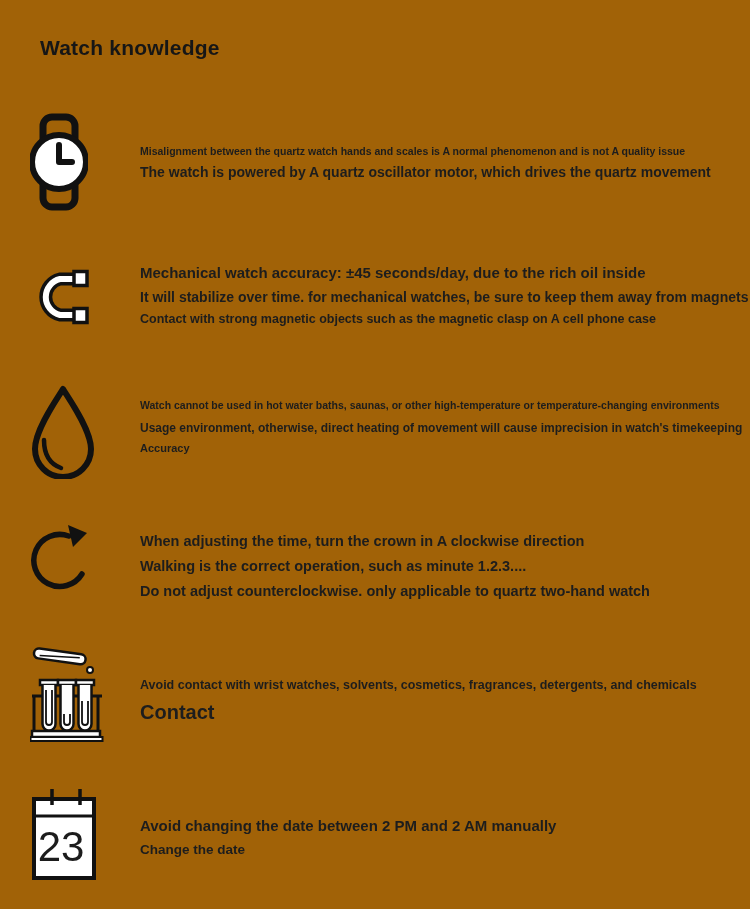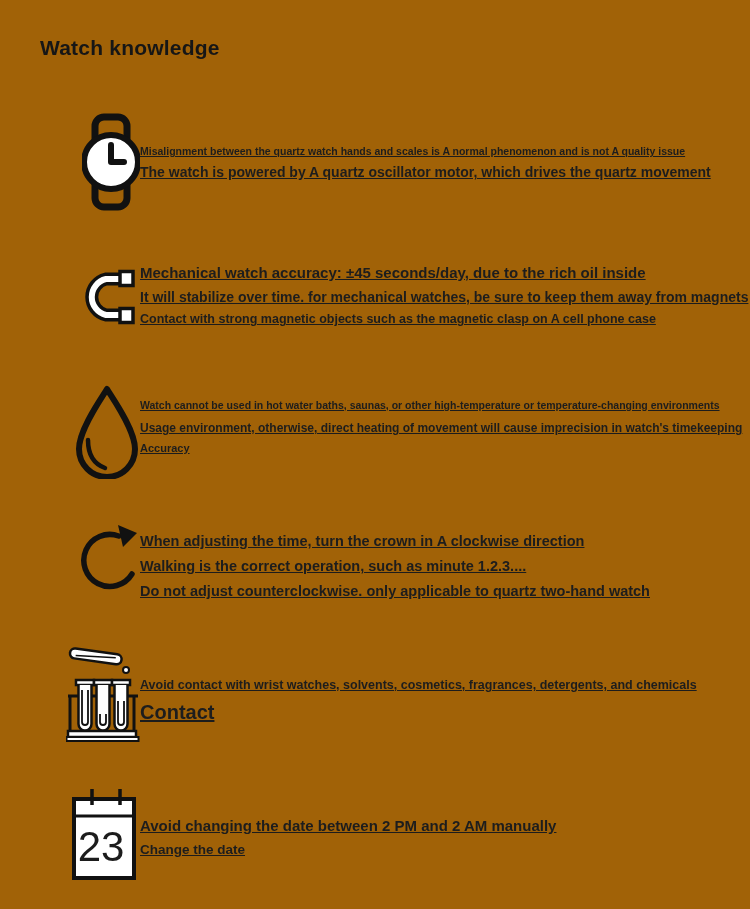--- a/index.html
+++ b/index.html
@@ -5,22 +5,22 @@
   html,body{margin:0;padding:0;background:#fff;}
   .canvas{
     position:relative;width:750px;height:909px;background:#a16207;overflow:hidden;
     font-family:"Liberation Sans",sans-serif;color:#1c1c1c;
   }
   .title{
     position:absolute;left:40px;top:36px;margin:0;
     font-size:21px;font-weight:bold;letter-spacing:.2px;color:#161616;
   }
   .section{position:absolute;left:30px;right:16px;display:flex;align-items:flex-start;}
-  .icon-col{flex:0 0 110px;width:110px;display:flex;justify-content:flex-end;}
-  .text-col{flex:1 1 auto;min-width:0;text-decoration:underline;}
+  .icon-col{flex:0 0 110px;width:110px;display:flex;justify-content:flex-start;}
+  .text-col{flex:1 1 auto;min-width:0;}
   .text-col p{margin:0 0 7px 0;font-weight:bold;white-space:nowrap;line-height:1.25;color:#1d1d1d;}
 
   
   .s1{top:113px}.s2{top:262px}.s3{top:383px}.s4{top:520px}.s5{top:643px}.s6{top:786px}
   .s1 .text-col{padding-top:32px}
   .s2 .text-col{padding-top:2px}
   .s3 .text-col{padding-top:16px}
   .s4 .text-col{padding-top:12px}
   .s5 .text-col{padding-top:35px}
   .s6 .text-col{padding-top:31px}

